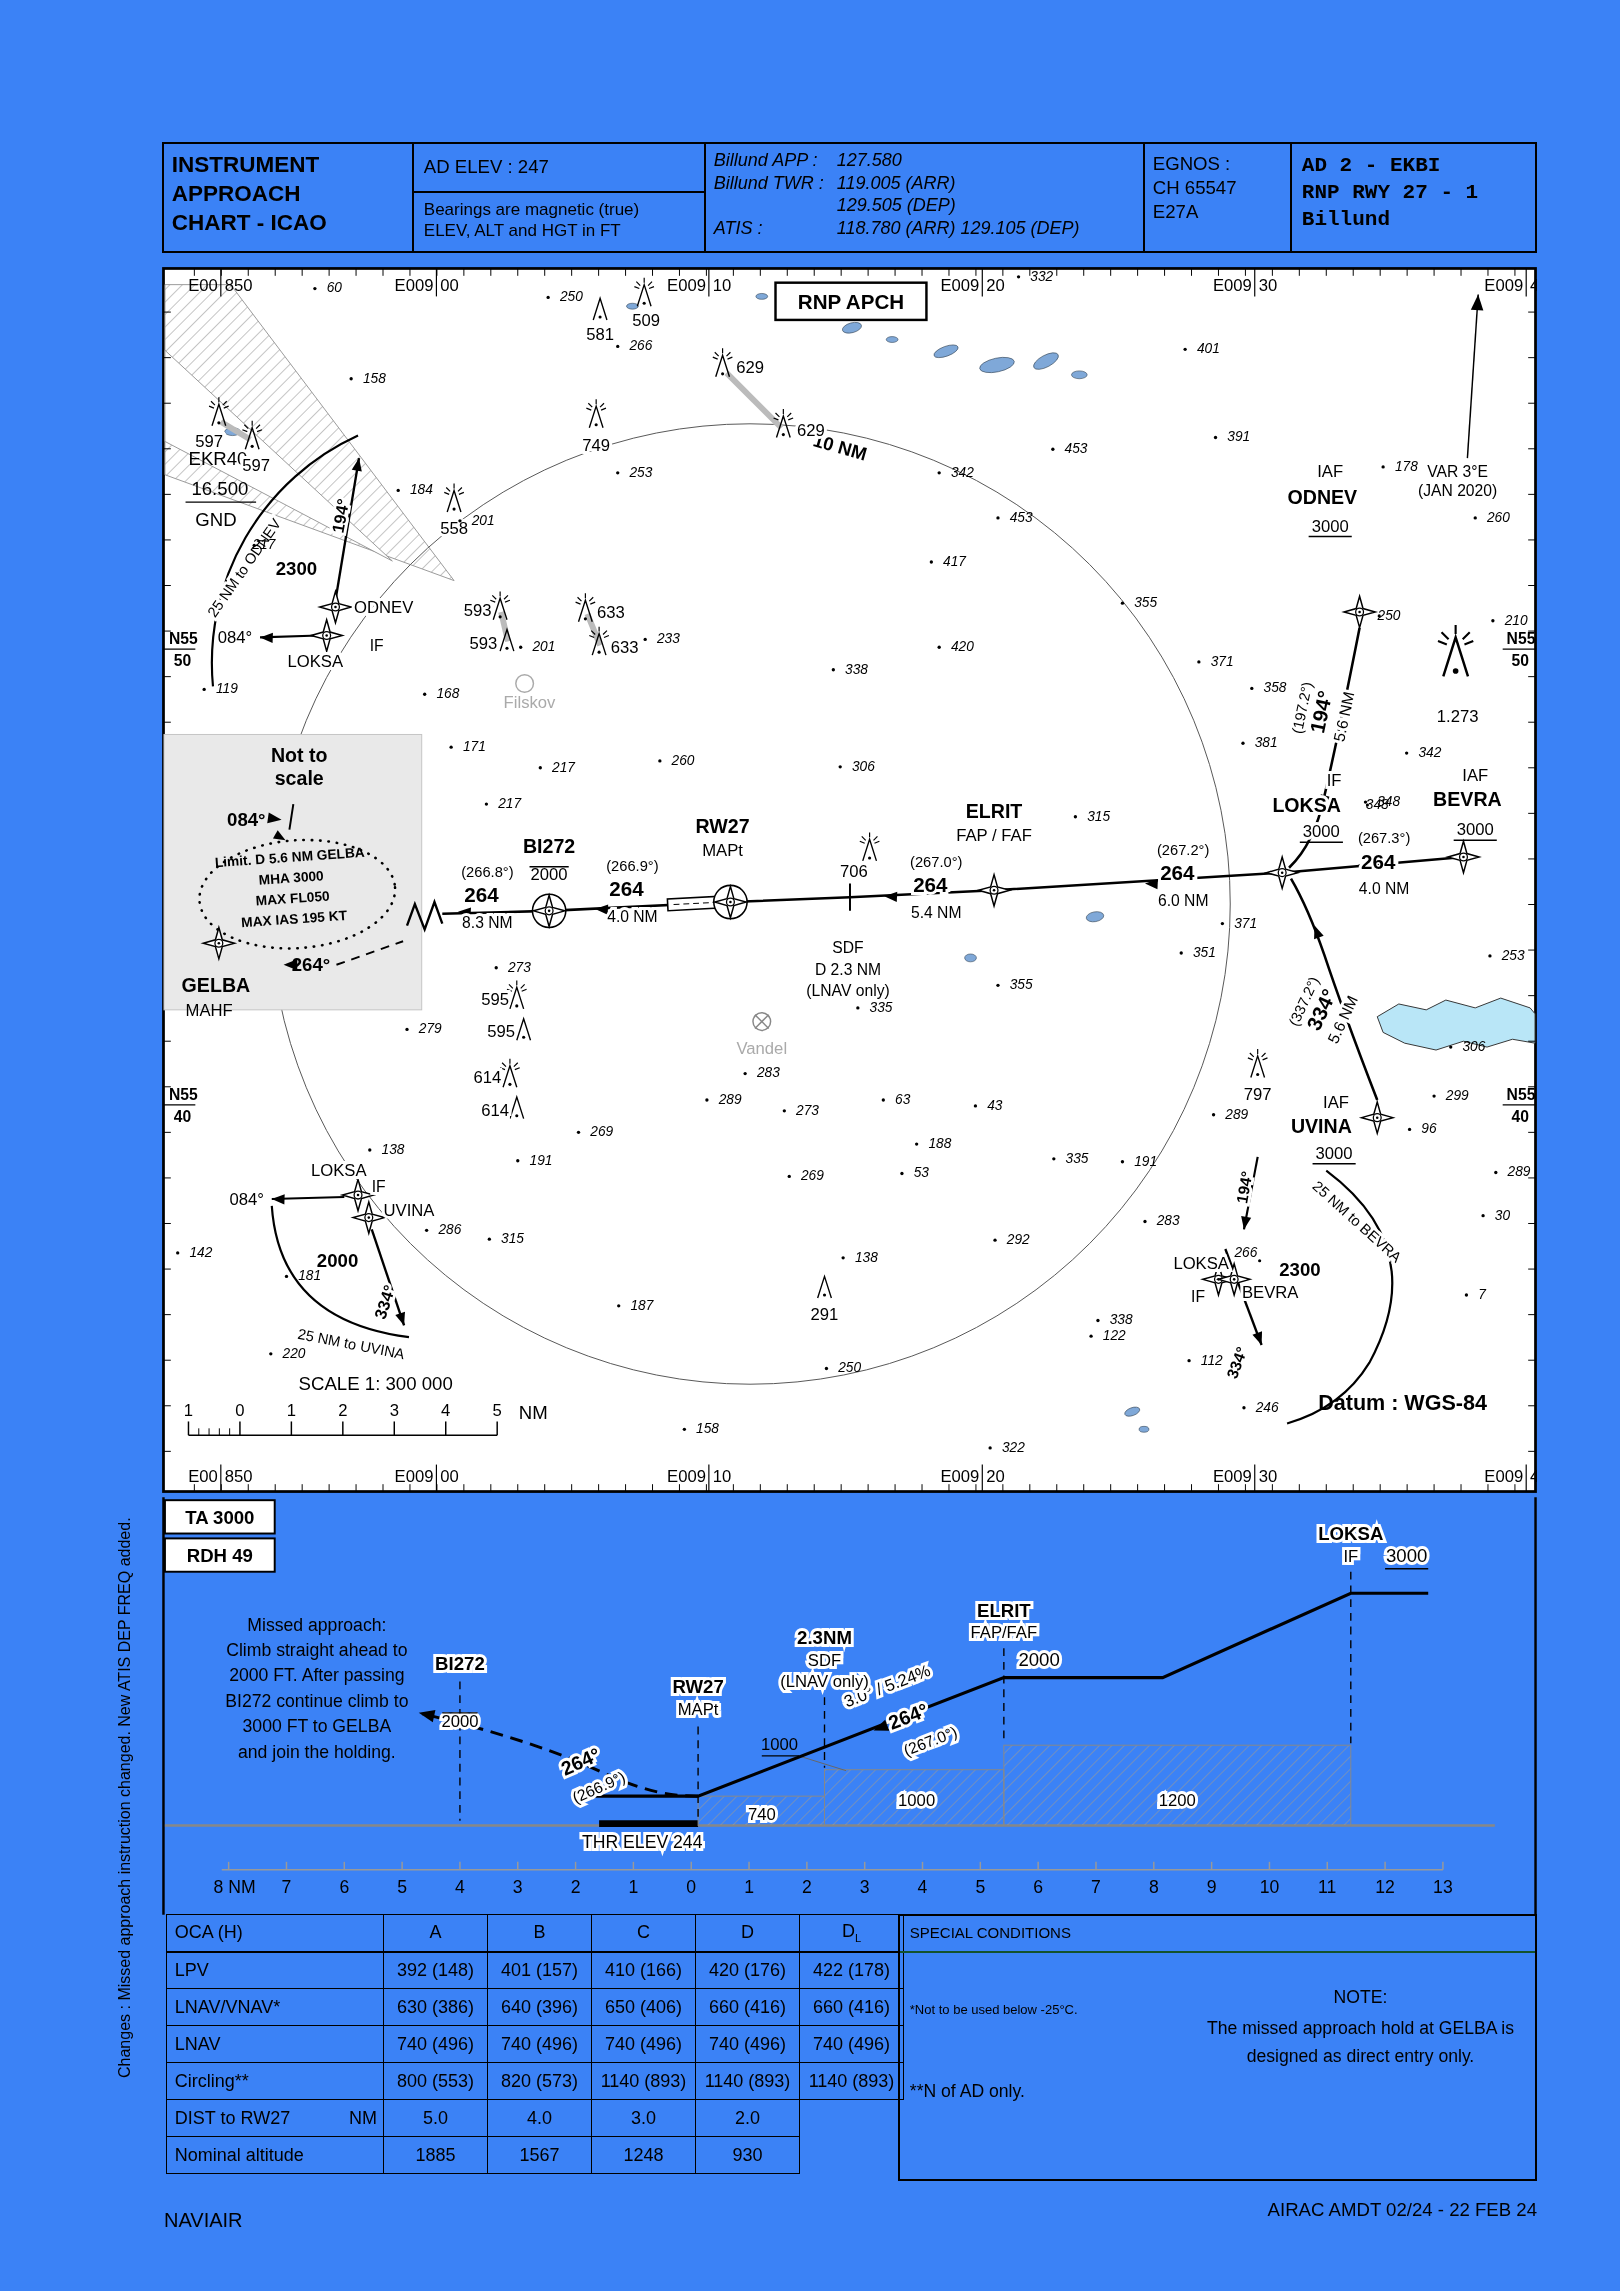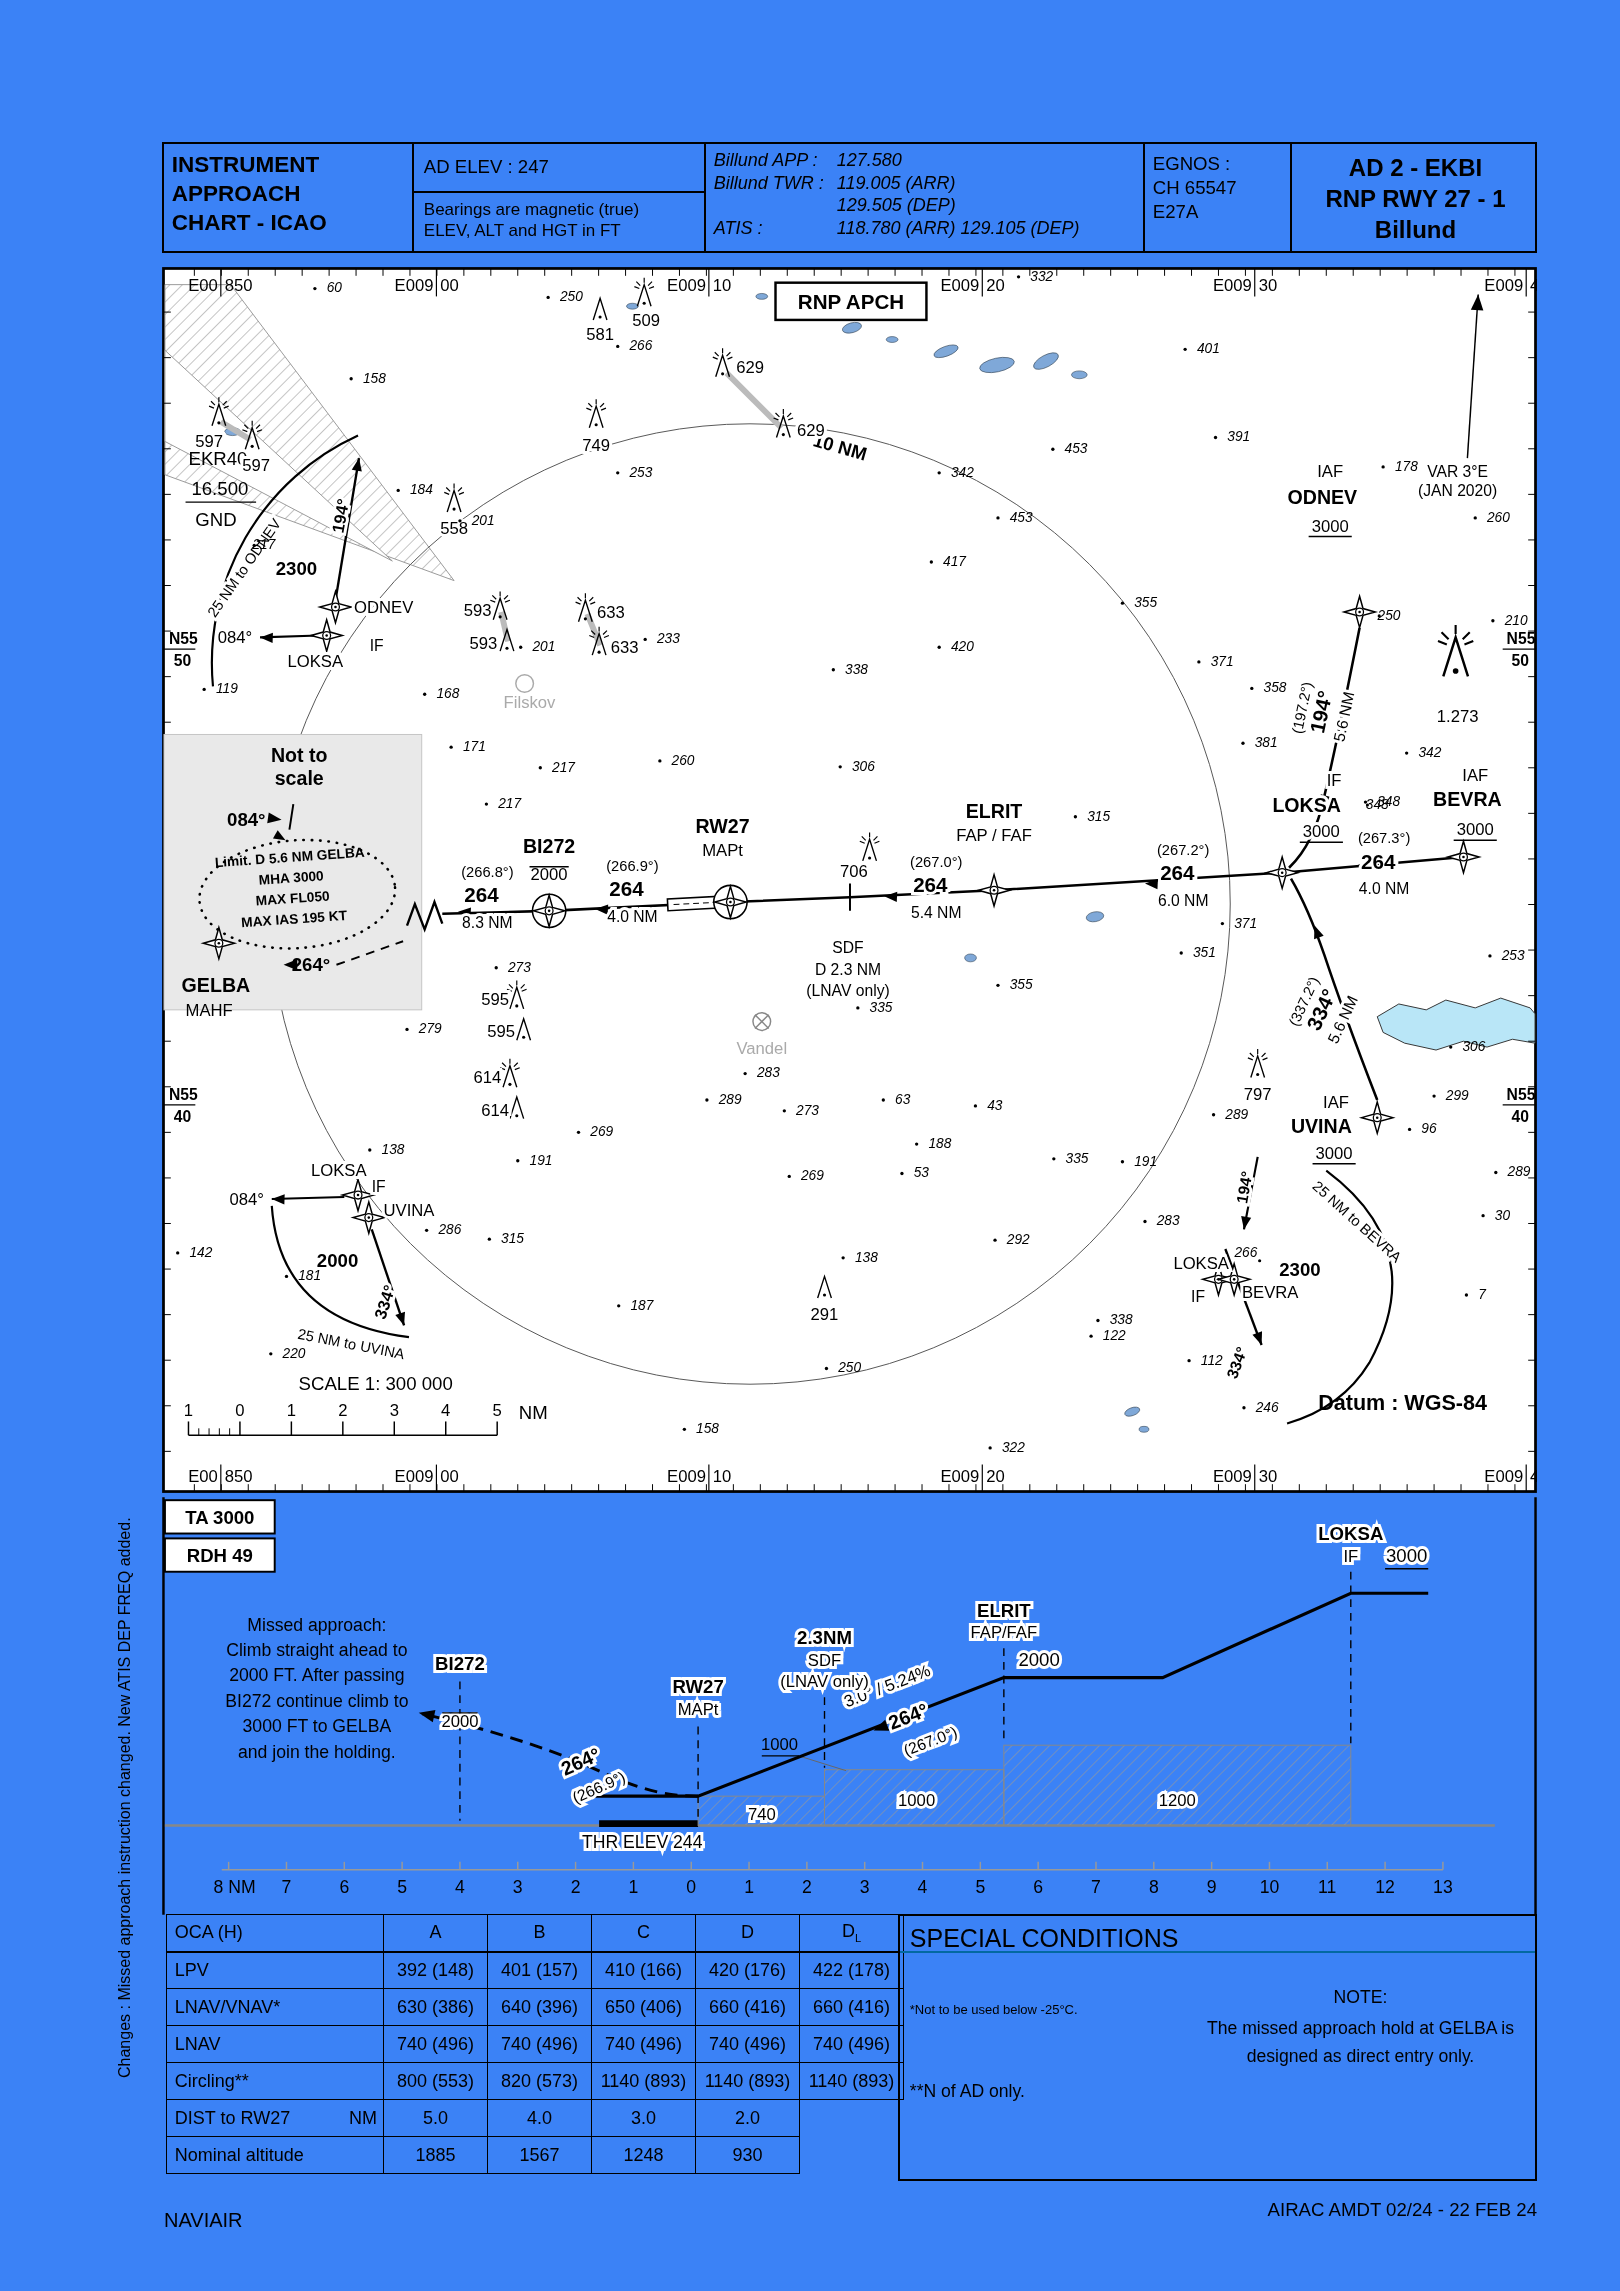--- a/index.html
+++ b/index.html
@@ -10,35 +10,35 @@
        grid-template-columns:250px 292px 439px 147px 247px;border:2.5px solid #000;box-sizing:border-box;}
   .hdr>div{border-right:2.5px solid #000;box-sizing:border-box;overflow:hidden;}
   .hdr>div:last-child{border-right:none;}
   .hdr .c1{font-weight:bold;font-size:22.5px;line-height:1.3;padding:5.9px 7.8px;}
   .c2top{height:49px;border-bottom:2.5px solid #000;box-sizing:border-box;font-size:18.6px;padding:11.8px 9.8px 0;}
   .c2bot{font-size:17px;padding:5.9px 9.8px 0;line-height:1.25;}
   .c3{font-size:18px;padding:4.9px 7.8px;}
   .c3 .row{display:flex;line-height:1.26;font-style:italic;}
   .c3 .lab{width:123px;flex:none;}
   .c4{font-size:18.6px;padding:7.8px 7.8px;line-height:1.3;}
-  .c5{font-weight:bold;font-size:24px;text-align:center;padding:7.8px 9.8px;line-height:1.3;}
+  .c5{font-weight:bold;font-size:21px;text-align:left;padding:7.8px 9.8px;line-height:1.3;font-family:Liberation Mono, monospace;}
   svg text{font-family:"Liberation Sans", sans-serif;}
   .changes{position:absolute;left:116px;top:2078px;width:804px;transform-origin:0 0;
            transform:rotate(-90deg);font-size:16px;}
   .footer-l{position:absolute;left:164px;top:2199px;font-size:20px;margin-top:10px;}
   .footer-r{position:absolute;right:83px;top:2199px;font-size:18.6px;}
   
   .minima{position:absolute;left:166px;top:1914px;width:736px;border-collapse:collapse;table-layout:fixed;}
   .minima td{border:1.5px solid #000;font-size:18px;text-align:center;padding:0;height:37px;box-sizing:border-box;}
   .minima td.lab{text-align:left;padding-left:7.8px;}
   .minima tr.hdr2 td{border-bottom:2.5px solid #000;}
   .minima td.nob{border:none;}
   .minima td sub{font-size:0.62em;}
   .sc{position:absolute;left:898px;top:1914px;width:639px;height:267px;border:2px solid #000;box-sizing:border-box;}
-  .sc .title{height:37px;border-bottom:2px solid #0369a1;box-sizing:border-box;font-size:25px;padding:7.8px 0 0 9.8px;}
+  .sc .title{height:37px;border-bottom:2px solid #14532d;box-sizing:border-box;font-size:15px;padding:7.8px 0 0 9.8px;}
   .sc .n1{position:absolute;left:9.8px;top:86px;font-size:13px;}
   .sc .n2{position:absolute;left:9.8px;top:165px;font-size:17.6px;}
   .sc .noteT{position:absolute;left:294px;width:333px;top:71px;font-size:17.6px;text-align:center;}
   .sc .noteL{position:absolute;left:284px;width:353px;top:98px;font-size:17.6px;text-align:center;line-height:1.6;}
   .prewrap{white-space:pre-line;}
 </style>
 </head>
 <body>
 
 <div class="page">

